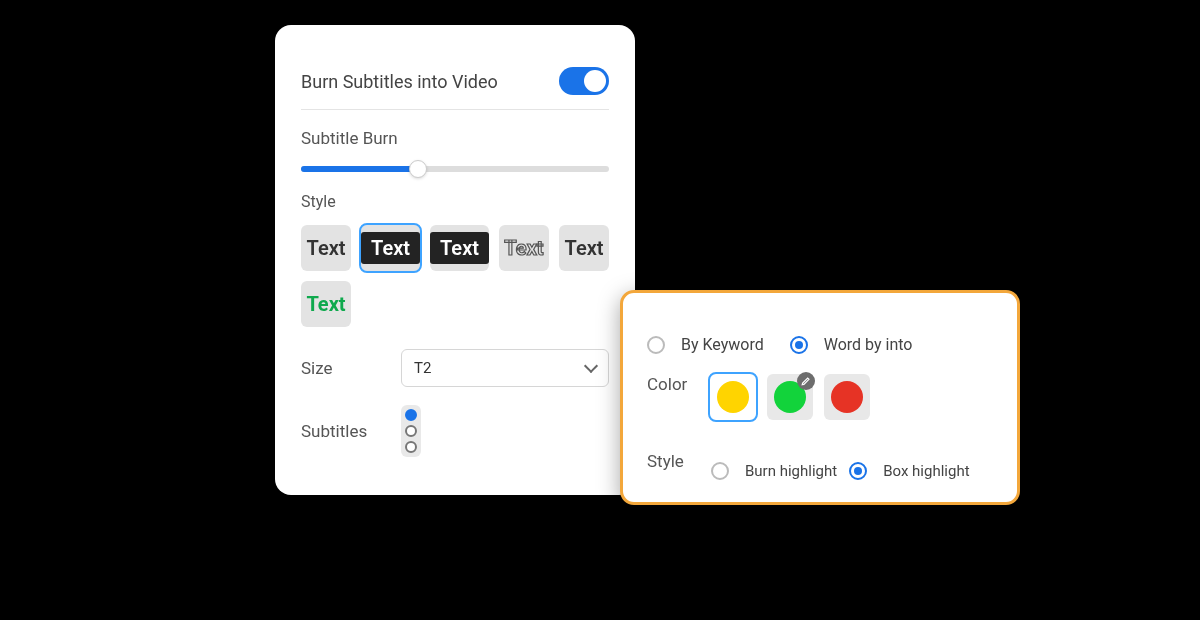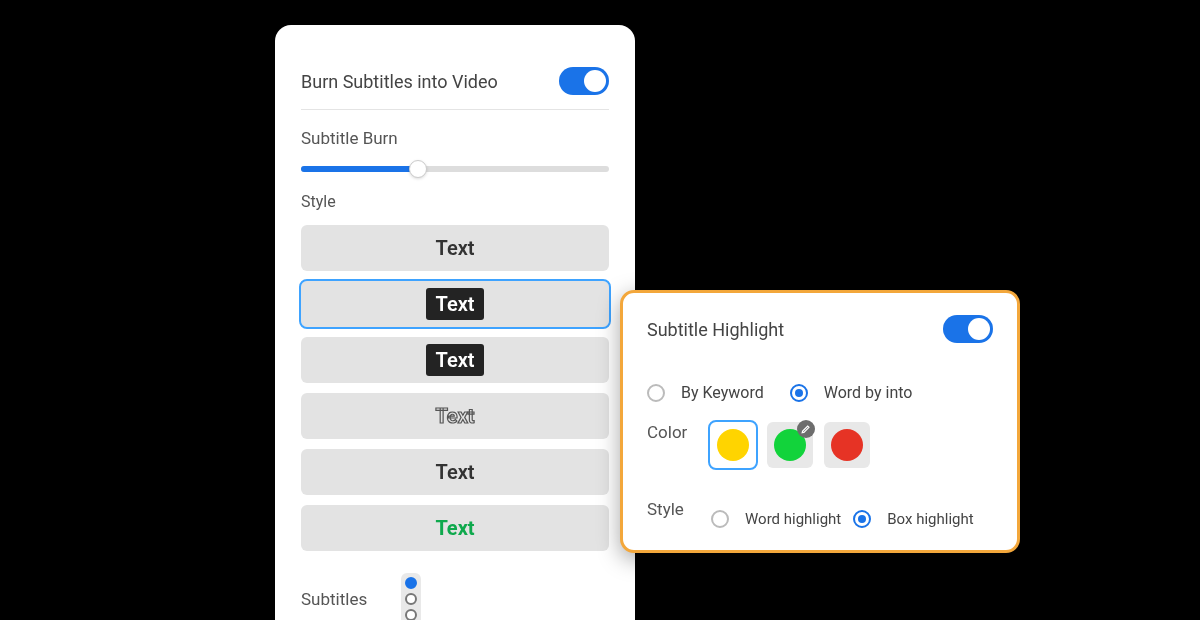--- a/index.html
+++ b/index.html
@@ -77,21 +77,21 @@
     height: 18px;
     background: #fff;
     border: 1px solid #ccc;
     border-radius: 50%;
     transform: translate(-50%, -50%);
     box-shadow: 0 1px 3px rgba(0,0,0,.15);
   }
   .style-lbl { font-size: 16px; color: #555; display: block; margin-bottom: 14px; }
   .style-grid {
     display: grid;
-    grid-template-columns: repeat(1, 1fr);
+    grid-template-columns: repeat(5, 1fr);
     gap: 10px;
     margin-bottom: 22px;
   }
   .style-chip {
     height: 46px;
     background: #e3e3e3;
     border-radius: 6px;
     display: flex;
     align-items: center;
     justify-content: center;
@@ -285,40 +285,41 @@
       <span class="chip-inner-black">Text</span>
     </div>
     <div class="style-chip">
       <span class="chip-inner-black">Text</span>
     </div>
     <div class="style-chip chip-outline">Text</div>
     <div class="style-chip chip-plain">Text</div>
     <div class="style-chip chip-green">Text</div>
   </div>
 
+  <div class="row-field">
+    <span class="lbl-md">Size</span>
+    <div class="select">
+      <span>T2</span>
+      <span class="chevron"></span>
+    </div>
+  </div>
 
   <div class="row-field">
     <span class="lbl-md">Subtitles</span>
     <div class="pos-grid">
       <div class="pos-dot active"></div>
       <div class="pos-dot"></div>
       <div class="pos-dot"></div>
     </div>
   </div>
 
 </div>
 
 <div class="panel-pop">
 
-  <div class="pop-header">
-    <span class="lbl-lg">Subtitle Highlight</span>
-    <div class="toggle">
-      <div class="knob"></div>
-    </div>
-  </div>
 
   <div class="radio-row">
     <div class="radio-opt">
       <span class="radio"></span>
       <span>By Keyword</span>
     </div>
     <div class="radio-opt">
       <span class="radio checked"></span>
       <span>Word by into</span>
     </div>
@@ -339,21 +340,21 @@
     </div>
     <div class="swatch-wrap">
       <div class="swatch" style="background:#e63325"></div>
     </div>
   </div>
 
   <div class="style-row">
     <span class="lbl-md">Style</span>
     <div class="radio-opt">
       <span class="radio"></span>
-      <span>Word highlight</span>
+      <span>Burn highlight</span>
     </div>
     <div class="radio-opt">
       <span class="radio checked"></span>
       <span>Box highlight</span>
     </div>
   </div>
 
 </div>
 
 </body></html>

